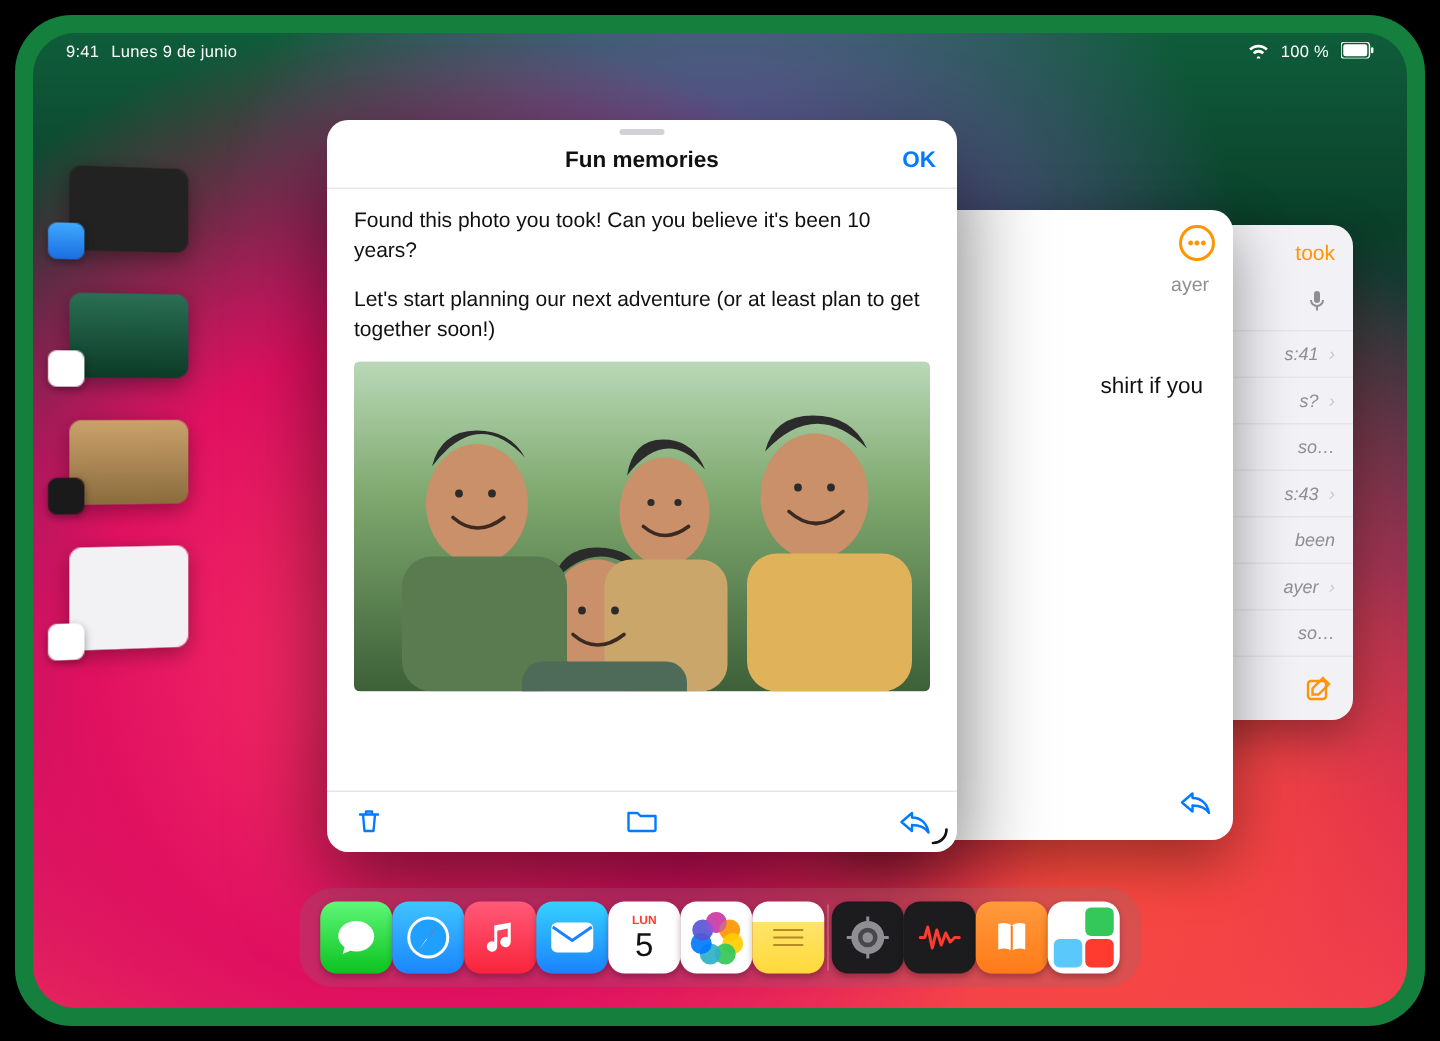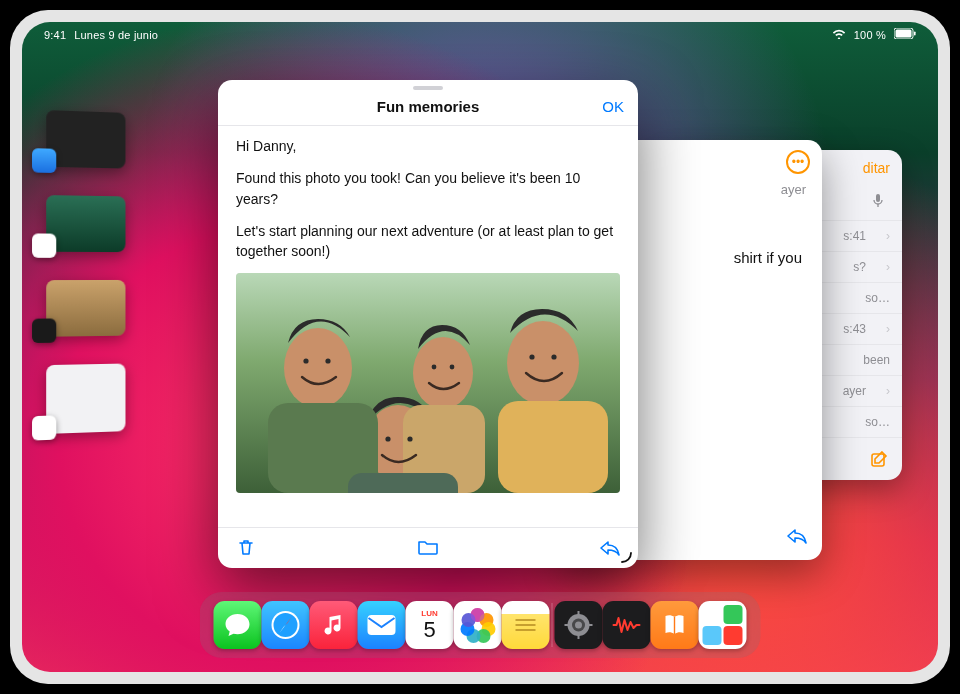--- a/index.html
+++ b/index.html
@@ -6,21 +6,21 @@
     body {
       width: 960px; height: 694px;
       font-family: -apple-system, "Helvetica Neue", Helvetica, Arial, sans-serif;
       background: #000;
       display: flex; align-items: center; justify-content: center;
       overflow: hidden;
     }
     .device {
       width: 940px; height: 674px;
       border-radius: 38px;
-      background: #e5e5e5;
+      background: #15803d;
       padding: 12px;
       position: relative;
     }
     .screen {
       width: 100%; height: 100%;
       border-radius: 28px;
       overflow: hidden;
       position: relative;
       background:
         radial-gradient(circle at 28% 65%, #ff3366 0%, #e01060 28%, rgba(224,16,96,0) 55%),
@@ -76,21 +76,21 @@
       padding: 10px 0 0;
       overflow: hidden;
     }
     .winB .hdr { display:flex; justify-content:flex-end; padding:0 12px 6px; }
     .winB .hdr .edit { color:#ff9500; font-size:14px; }
     .winB .row {
       display:flex; justify-content:space-between; align-items:center;
       padding:8px 12px; border-bottom:1px solid #e6e6ea;
       font-size:12px; color:#555;
     }
-    .winB .row .meta { color:#8e8e93; display:flex; gap:20px; align-items:flex-start; }
+    .winB .row .meta { color:#8e8e93; display:flex; gap:7px; align-items:flex-start;font-style:italic; }
     .chev { color:#c7c7cc; }
     .compose {
       position:absolute; right:10px; bottom:8px; width:26px; height:26px;
       border-radius:6px; color:#ff9500; display:flex; align-items:center; justify-content:center;
     }
     .mic { width:24px; height:22px; display:flex; align-items:center; justify-content:center; color:#8e8e93; }
 
     
     .winA {
       position: absolute; top: 118px; left: 540px;
@@ -124,21 +124,21 @@
       background:#d1d1d6; border-radius:2px;
     }
     .mail .nav {
       display:flex; align-items:center; justify-content:center;
       position:relative; padding:8px 14px 10px;
       border-bottom: .5px solid #e6e6ea;
     }
     .mail .nav .title { font-weight:600; font-size:15px; color:#111; }
     .mail .nav .ok {
       position:absolute; right:14px; top:8px;
-      color:#007aff; font-size:15px; font-weight:400;
+      color:#007aff; font-size:15px; font-weight:700;
     }
     .mail .body {
       padding: 10px 18px 6px; font-size:14px; color:#111;
       line-height:1.45; overflow:hidden; flex:1;
     }
     .mail .body p { margin-bottom:12px; }
     .mail .photo {
       width:100%; height:220px; border-radius:4px; overflow:hidden;
       background:#ddd; position:relative; margin-top:4px;
     }
@@ -230,21 +230,21 @@
       <div class="stage-item photo2">
         <div class="mini tv"></div>
       </div>
       <div class="stage-item music">
         <div class="mini music2"></div>
       </div>
     </div>
 
     <div class="winB">
       <div class="hdr">
-        <span class="edit">ditar</span>
+        <span class="edit">took</span>
       </div>
       <div class="row">
         <span></span>
         <span class="mic">
           <svg width="12" height="16" viewBox="0 0 12 16">
               <rect x="4" y="1" width="4" height="8" rx="2" fill="#8e8e93"></rect>
               <path d="M2 7a4 4 0 008 0" stroke="#8e8e93" fill="none" stroke-width="1.3"></path>
               <line x1="6" y1="11" x2="6" y2="14" stroke="#8e8e93" stroke-width="1.3"></line>
             </svg>
         </span>
@@ -310,21 +310,20 @@
       </div>
     </div>
 
     <div class="mail">
       <div class="grabber"></div>
       <div class="nav">
         <span class="title">Fun memories</span>
         <span class="ok">OK</span>
       </div>
       <div class="body">
-        <p>Hi Danny,</p>
         <p>Found this photo you took! Can you believe it's been 10 years?</p>
         <p>Let's start planning our next adventure (or at least plan to get together soon!)</p>
         <div class="photo">
           <svg viewBox="0 0 400 220" preserveAspectRatio="xMidYMid slice">
             <defs>
               <linearGradient id="bg" x1="0" y1="0" x2="0" y2="1">
                 <stop offset="0" stop-color="#b9d8b7"></stop>
                   <stop offset=".4" stop-color="#7fa96f"></stop>
                   <stop offset="1" stop-color="#3d6038"></stop>
               </linearGradient>

